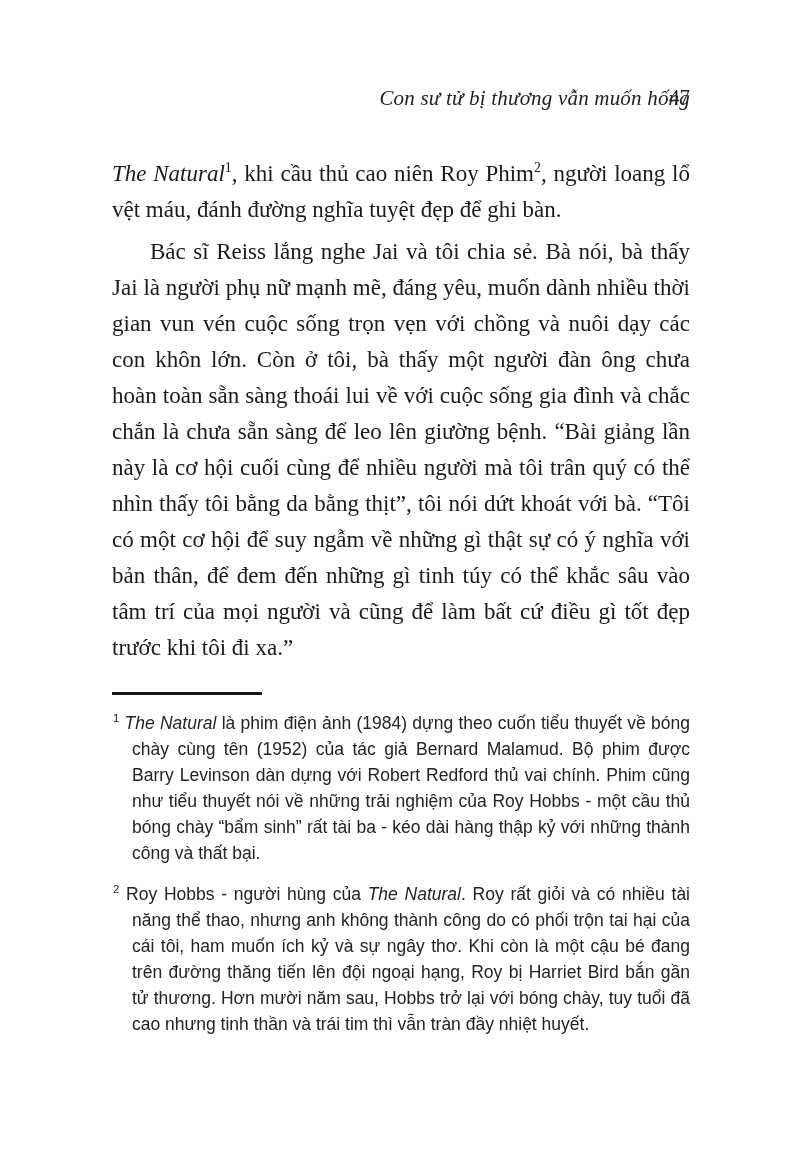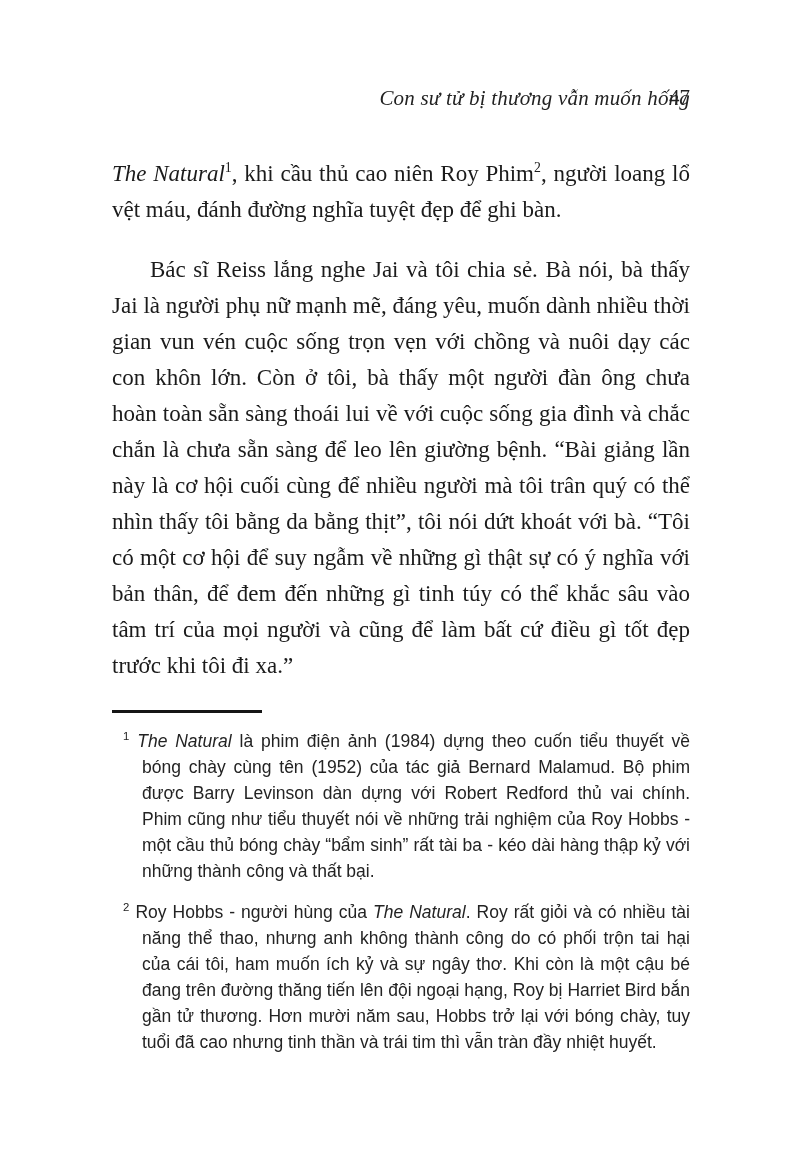--- a/index.html
+++ b/index.html
@@ -37,21 +37,21 @@
   
   .body-text {
     margin-top: 40px;
     font-family: "Liberation Serif", "DejaVu Serif", serif;
     font-size: 23px;
     line-height: 36px;
     text-align: justify;
     color: #1b1b1b;
   }
   p.para { margin: 0; }
-  p.para.indented { margin-top: 24px; text-indent: 38px; }
+  p.para.indented { margin-top: 6px; text-indent: 38px; }
 
   sup { font-size: 0.6em; line-height: 0; vertical-align: super; }
   em { font-style: italic; }
 
   
   .footnote-rule {
     border: none;
     border-top: 3px solid #161616;
     width: 150px;
     margin: 26px 0 15px 0;
@@ -59,21 +59,21 @@
 
   
   .footnotes {
     font-family: "Liberation Sans", "DejaVu Sans", sans-serif;
     font-size: 17.5px;
     line-height: 26px;
     text-align: justify;
     color: #232323;
   }
   p.footnote {
-    margin: 0 0 15px 11px;
+    margin: 0 0 15px 1px;
     padding-left: 19px;
     text-indent: -19px;
   }
   .footnotes sup { font-size: 0.65em; }
 </style>
 </head>
 <body>
 
 <div class="page">
 

